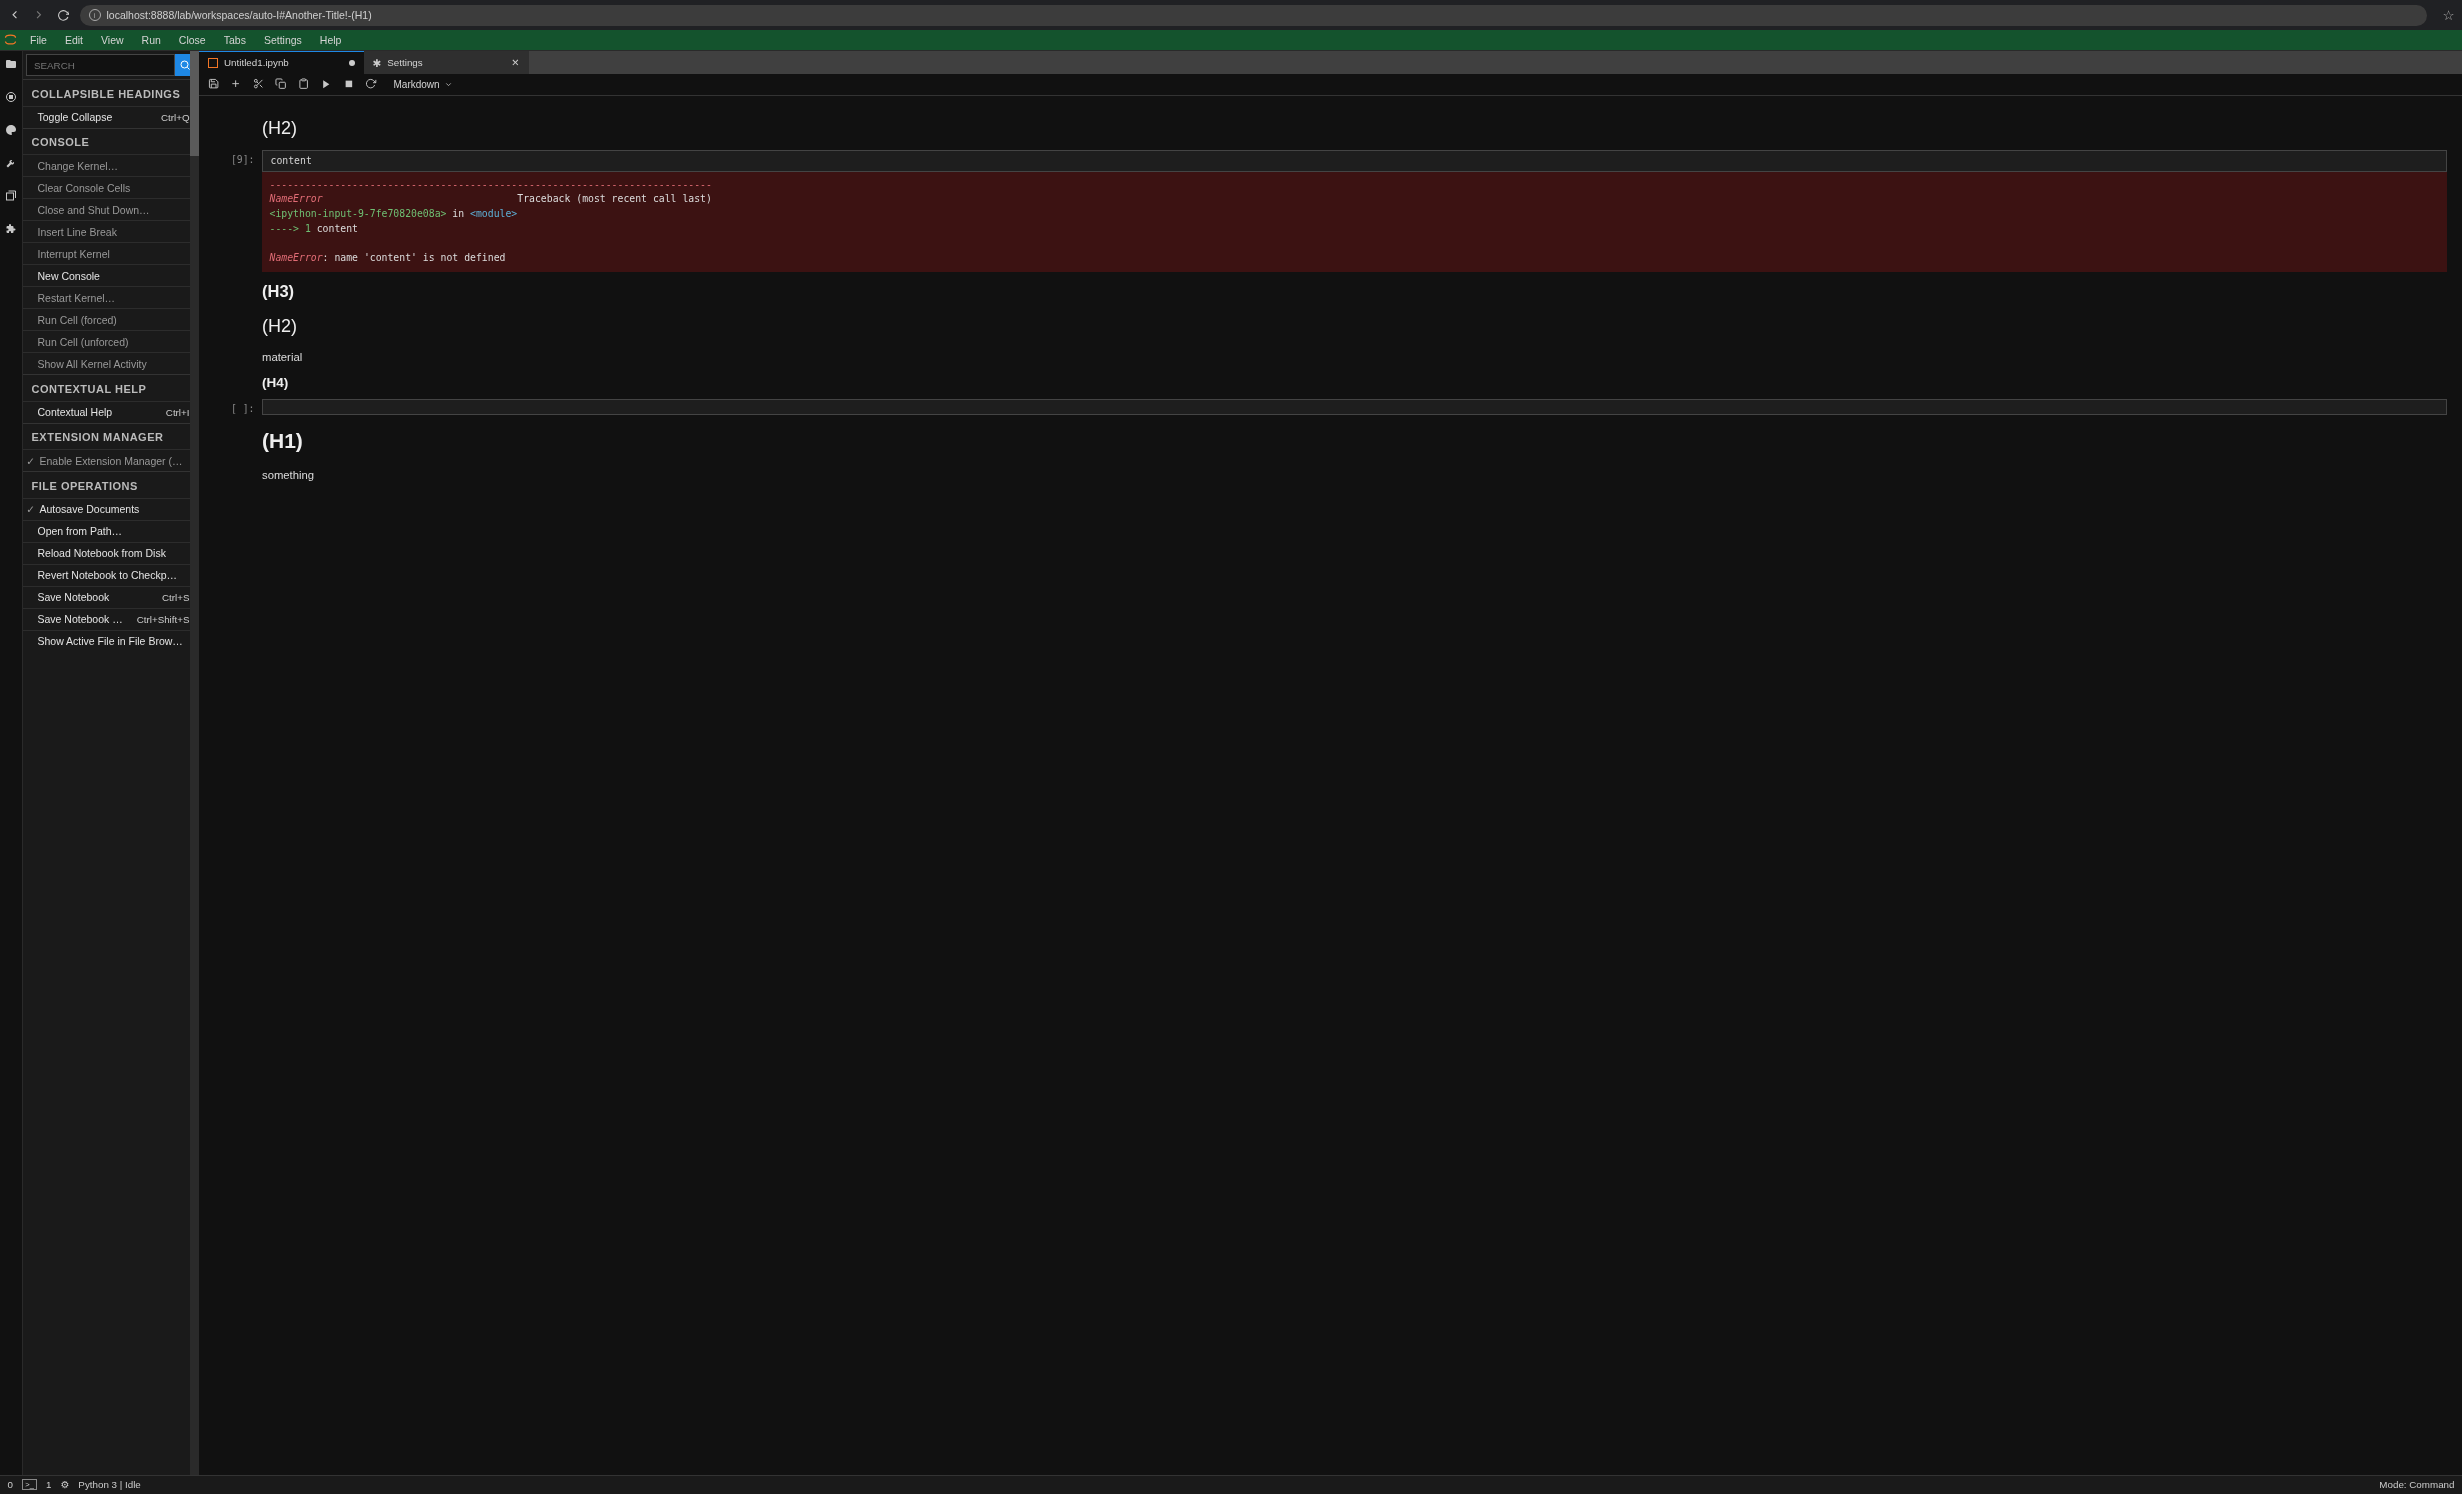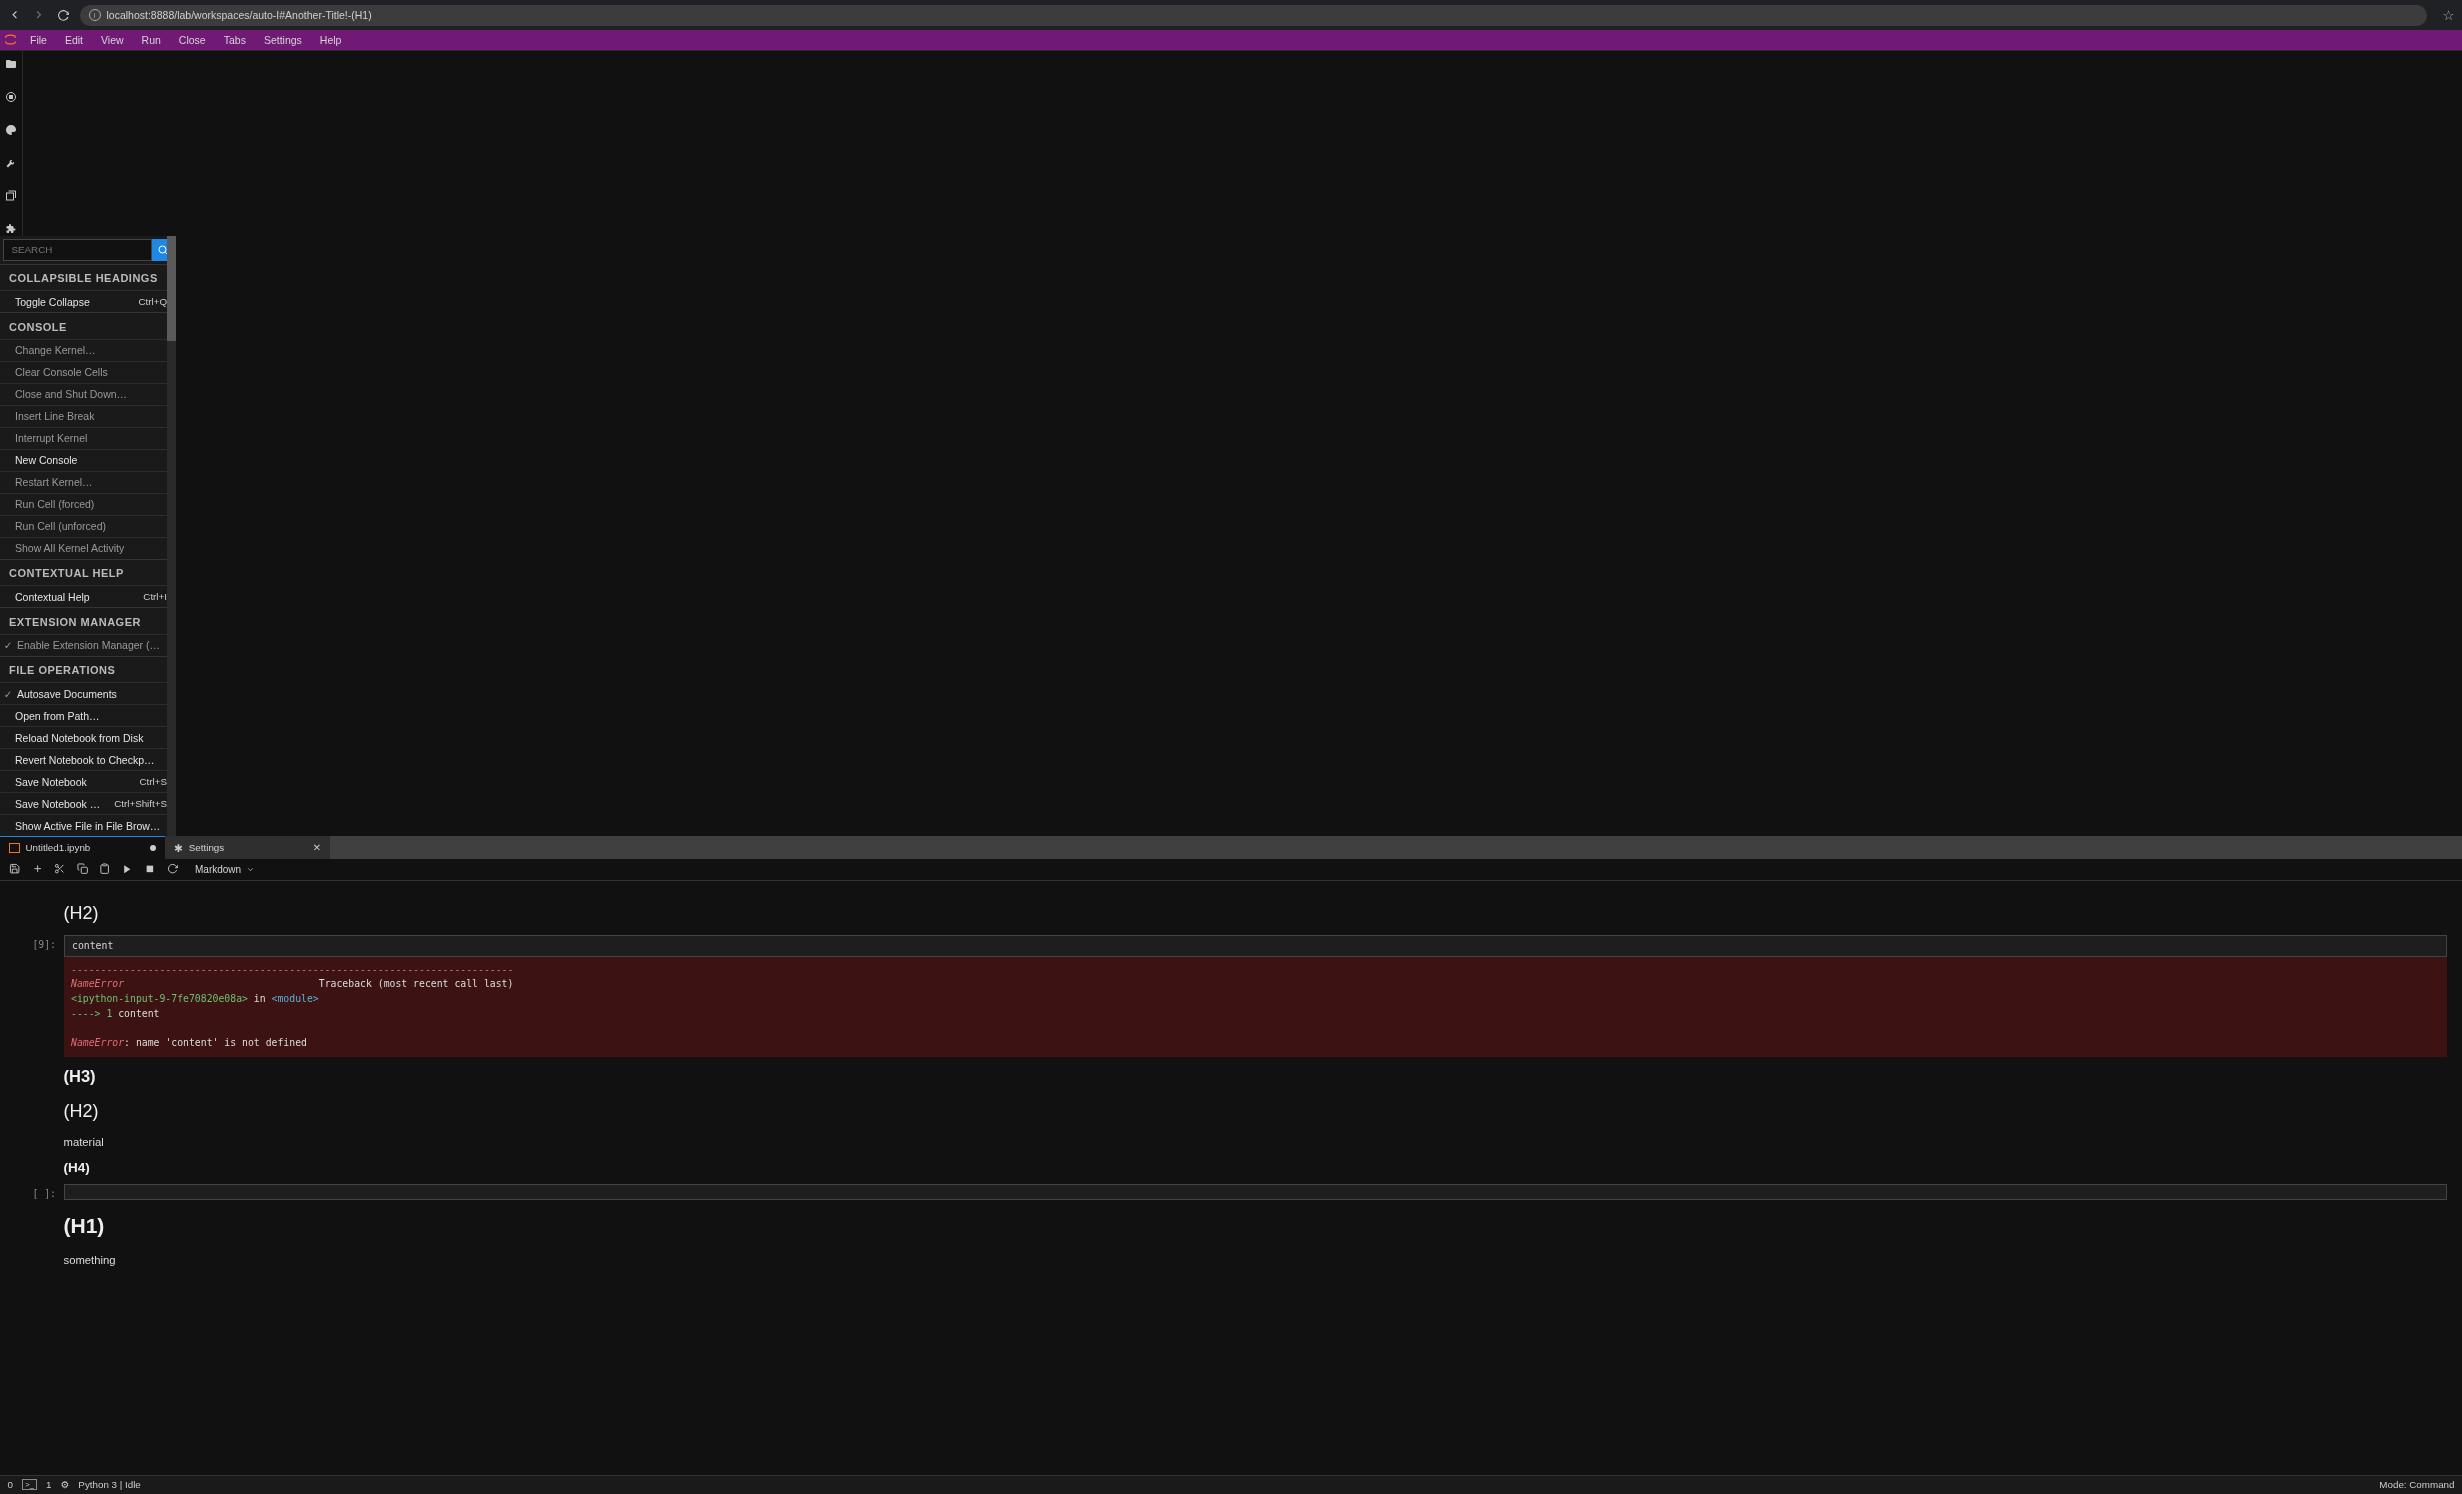--- a/index.html
+++ b/index.html
@@ -42,37 +42,37 @@
       width: 12px; height: 12px;
       border: 1px solid #aaa;
       border-radius: 50%;
       display: flex; align-items: center; justify-content: center;
       font-size: 7.5px;
       color: #aaa;
     }
     .star-icon { color: #aaa; font-size: 13.5px; margin-left: 6px; }
     .menubar {
       height: 21px;
-      background: #701a75;
+      background: #14532d;
       display: flex;
       align-items: center;
       padding-left: 22.5px;
       gap: 3px;
       font-size: 10.5px;
       color: #d4d4d4;
       border-bottom: 0.8px solid #2a2a2a;
       position: relative;
     }
     .jupyter-logo {
       position: absolute; left: 3px; top: 2.3px;
       width: 15px; height: 15px;
     }
     .menu-item { padding: 3px 7.5px; cursor: pointer; }
 
-    .content-row { display: flex; height: calc(100vh - 30px - 21px - 19.5px); flex-direction: column; }
+    .content-row { display: flex; height: calc(100vh - 30px - 21px - 19.5px); }
 
     
     .icon-rail {
       width: 22.5px;
       background: #111111;
       display: flex;
       flex-direction: column;
       align-items: center;
       padding-top: 6px;
       gap: 19.5px;

